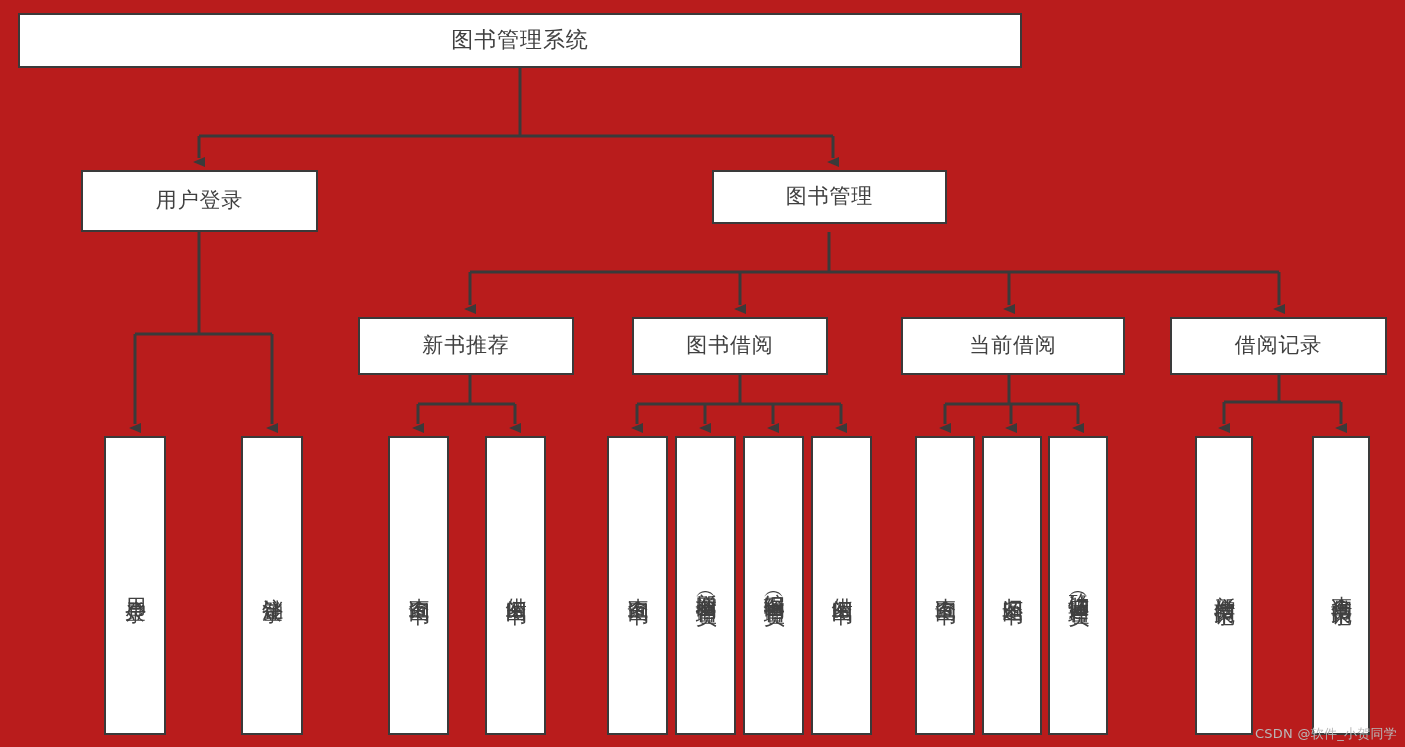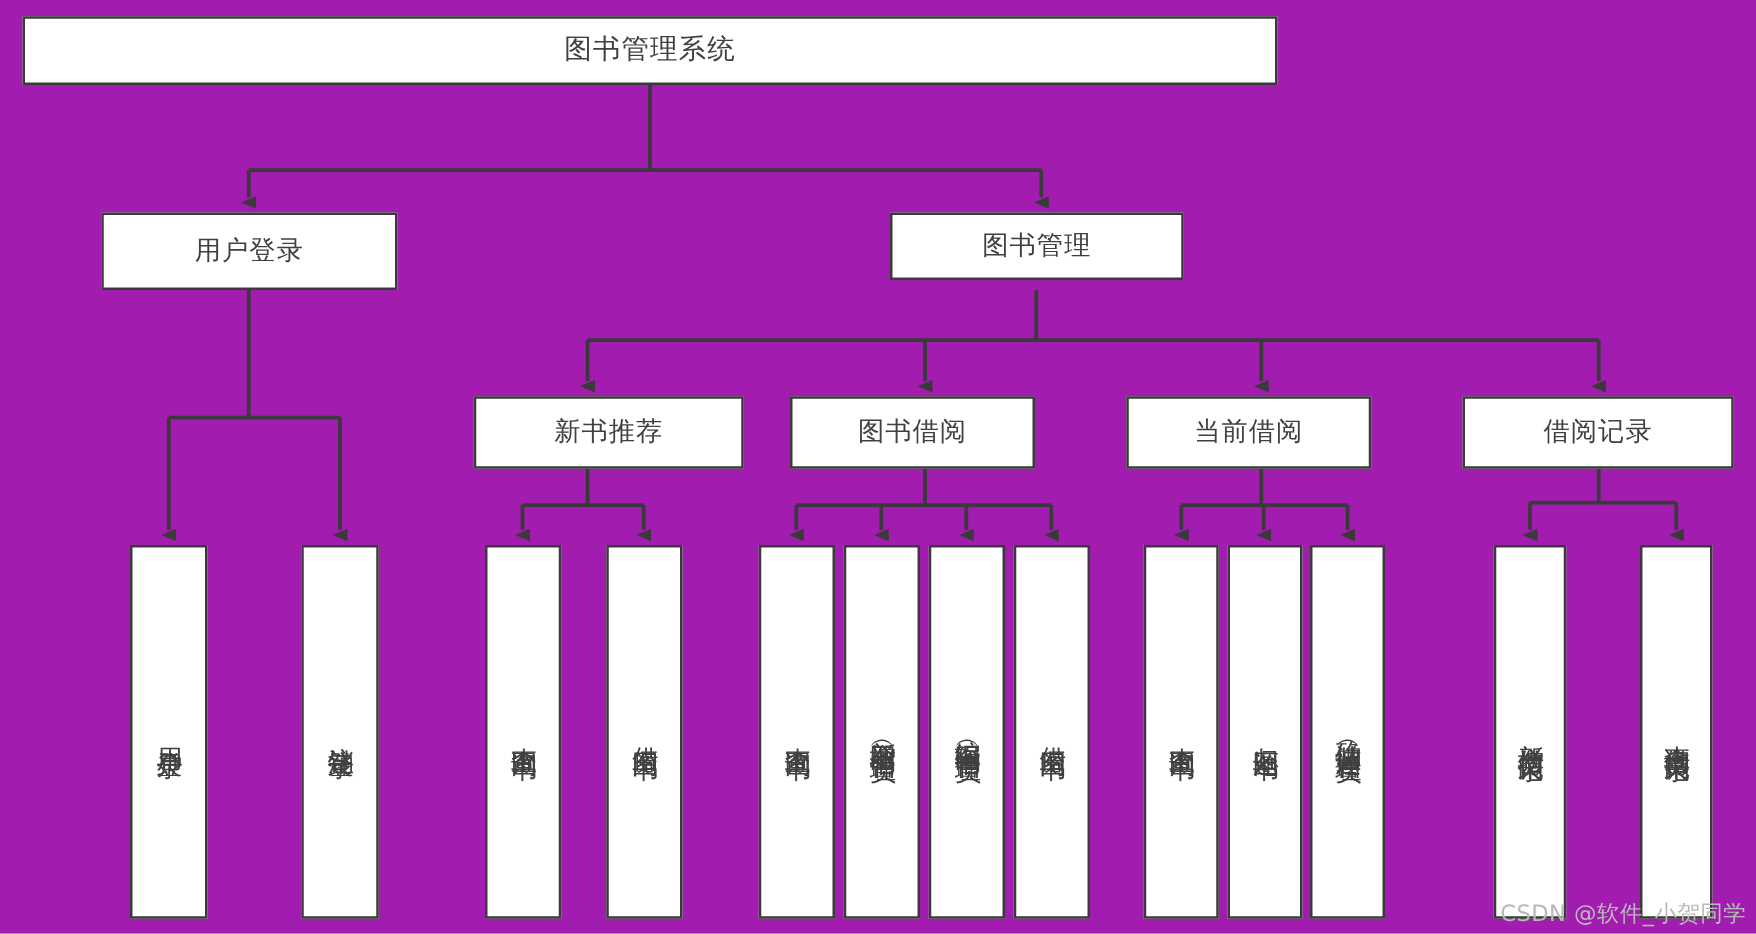--- a/index.html
+++ b/index.html
@@ -8,21 +8,21 @@
     padding: 0;
     background: #ffffff;
   }
   body {
     font-family: "DejaVu Sans", "Liberation Sans", sans-serif;
   }
   #diagram-root {
     position: relative;
     width: 1405px;
     height: 747px;
-    background: #a21caf;
+    background: #b91c1c;
     overflow: hidden;
   }
   svg.connector-layer {
     position: absolute;
     left: 0;
     top: 0;
     width: 1405px;
     height: 747px;
     pointer-events: none;
   }
@@ -58,21 +58,21 @@
     text-orientation: upright;
     font-size: 21px;
     line-height: 1.22;
     letter-spacing: 0.10em;
     white-space: nowrap;
   }
   .watermark {
     position: absolute;
     right: 8px;
     bottom: 4px;
-    font-size: 18px;
+    font-size: 13px;
     color: #b9b9b9;
     white-space: nowrap;
     letter-spacing: 0.02em;
   }
 </style>
 </head>
 <body>
 
 <div id="diagram-root">
 
@@ -130,27 +130,27 @@
     <span class="node-label">图书管理系统</span>
   </div>
 
   <div class="node horizontal" style="left:81px; top:170px; width:237px; height:62px;">
     <span class="node-label">用户登录</span>
   </div>
   <div class="node horizontal" style="left:712px; top:170px; width:235px; height:54px;">
     <span class="node-label">图书管理</span>
   </div>
 
-  <div class="node horizontal" style="left:379px; top:317px; width:216px; height:58px;">
+  <div class="node horizontal" style="left:358px; top:317px; width:216px; height:58px;">
     <span class="node-label">新书推荐</span>
   </div>
   <div class="node horizontal" style="left:632px; top:317px; width:196px; height:58px;">
     <span class="node-label">图书借阅</span>
   </div>
-  <div class="node horizontal" style="left:901px; top:317px; width:196px; height:58px;">
+  <div class="node horizontal" style="left:901px; top:317px; width:224px; height:58px;">
     <span class="node-label">当前借阅</span>
   </div>
   <div class="node horizontal" style="left:1170px; top:317px; width:217px; height:58px;">
     <span class="node-label">借阅记录</span>
   </div>
 
   <div class="node vertical" style="left:104px; top:436px; width:62px; height:299px;">
     <span class="node-label">用户登录</span>
   </div>
   <div class="node vertical" style="left:241px; top:436px; width:62px; height:299px;">

